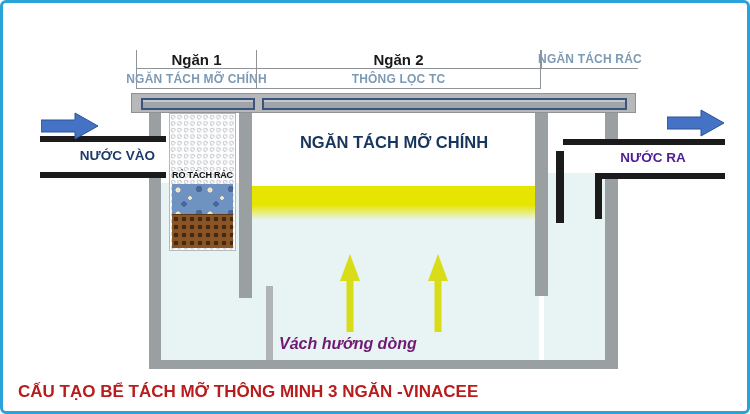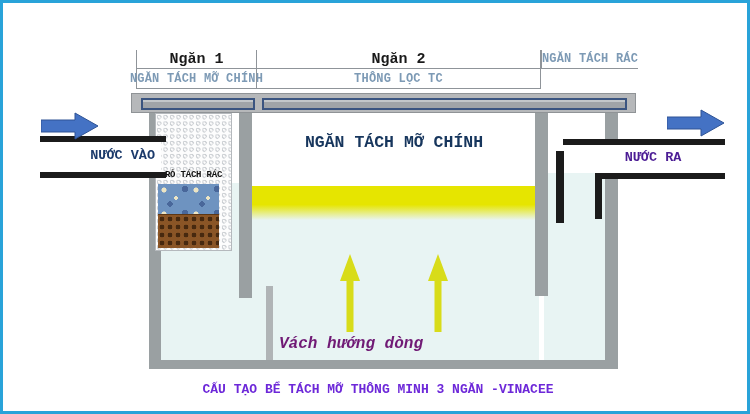--- a/index.html
+++ b/index.html
@@ -1,19 +1,19 @@
 <!DOCTYPE html>
 <html><head>
 <meta charset="utf-8">
 <style>
   html,body{margin:0;padding:0;background:#fff;}
   #stage{
     position:relative;width:750px;height:414px;box-sizing:border-box;
-    background:#ffffff;border:3px solid #29a3d9;border-radius:0;overflow:hidden;
-    font-family:Liberation Mono, monospace;
+    background:#ffffff;border:3px solid #29a3d9;border-radius:6px;overflow:hidden;
+    font-family:Liberation Sans, sans-serif;
   }
   .abs{position:absolute;}
 
   
   #hdr{left:133px;top:47px;width:502px;height:39px;display:grid;
        grid-template-columns:120px 285px 97px;grid-template-rows:19px 20px;}
   #hdr .cell{border-left:1px solid #8f9499;border-bottom:1px solid #8f9499;
        display:flex;align-items:center;justify-content:center;box-sizing:border-box;}
   #hdr .cell.last{border-right:1px solid #8f9499;}
   .hdr-title{font-size:15px;font-weight:bold;color:#1a1a1a;}
@@ -28,21 +28,21 @@
   
   .water{background:#e8f4f3;}
   .grease{left:240px;top:183px;width:296px;height:34px;
        background:linear-gradient(to bottom,#e6e500 0%,#e6e500 55%,rgba(230,229,0,0) 100%);}
 
   
   .wall{background:#9aa0a2;}
   .wall-thin{background:#b0b4b6;}
 
   
-  .basket{left:152px;top:110px;width:77px;height:138px;box-sizing:border-box;
+  .basket{left:166px;top:110px;width:67px;height:138px;box-sizing:border-box;
        border:1px solid #b5b9bd;background-color:#fdfdfd;
        background-image:radial-gradient(circle at 3px 3px,rgba(255,255,255,0) 1.2px,#c9cdd1 1.3px,#c9cdd1 2.2px,rgba(255,255,255,0) 2.4px);
        background-size:6.5px 6.5px;}
   .basket-label{left:0;top:56px;width:100%;text-align:center;font-size:9px;
        font-weight:bold;color:#111;letter-spacing:-.2px;white-space:nowrap;}
   .debris{left:2px;top:70px;width:61px;height:30px;background-color:#6e93c0;
        background-image:radial-gradient(circle at 6px 6px,#ece5c4 2.4px,rgba(0,0,0,0) 2.7px),
                         radial-gradient(circle at 18px 14px,#ece5c4 1.8px,rgba(0,0,0,0) 2.1px),
                         radial-gradient(circle at 27px 5px,#49679a 3px,rgba(0,0,0,0) 3.3px),
                         radial-gradient(circle at 12px 20px,#49679a 2.6px,rgba(0,0,0,0) 2.9px);
@@ -57,22 +57,22 @@
 
   
   .inlet-label{left:50px;top:145px;width:102px;text-align:right;
        font-size:13.5px;font-weight:bold;color:#1b3a6b;white-space:nowrap;}
   .outlet-label{left:604px;top:147px;width:92px;text-align:center;
        font-size:13.5px;font-weight:bold;color:#4c1d95;white-space:nowrap;}
   .chamber-label{left:245px;top:129px;width:292px;text-align:center;
        font-size:16.5px;line-height:21px;font-weight:bold;color:#17365d;}
   .baffle-label{left:276px;top:332px;font-size:16px;font-weight:bold;
        font-style:italic;color:#701a75;white-space:nowrap;}
-  .caption{left:15px;top:379px;width:720px;text-align:center;
-       font-size:13px;font-weight:bold;color:#6d28d9;white-space:nowrap;}
+  .caption{left:15px;top:379px;width:720px;
+       font-size:17px;font-weight:bold;color:#b91c1c;white-space:nowrap;}
 </style>
 </head>
 <body>
 
 <div id="stage">
 
   <div id="hdr" class="abs">
     <div class="cell">
       <span class="hdr-title">Ngăn 1</span>
     </div>

